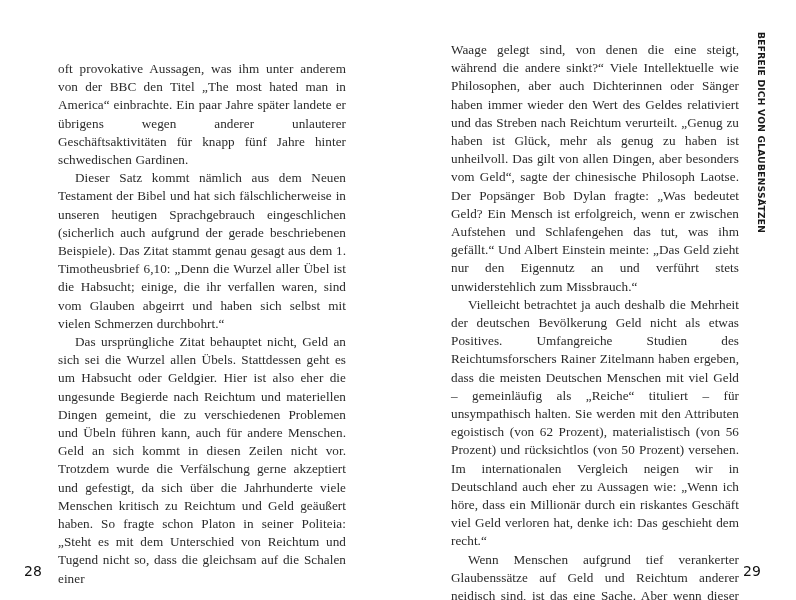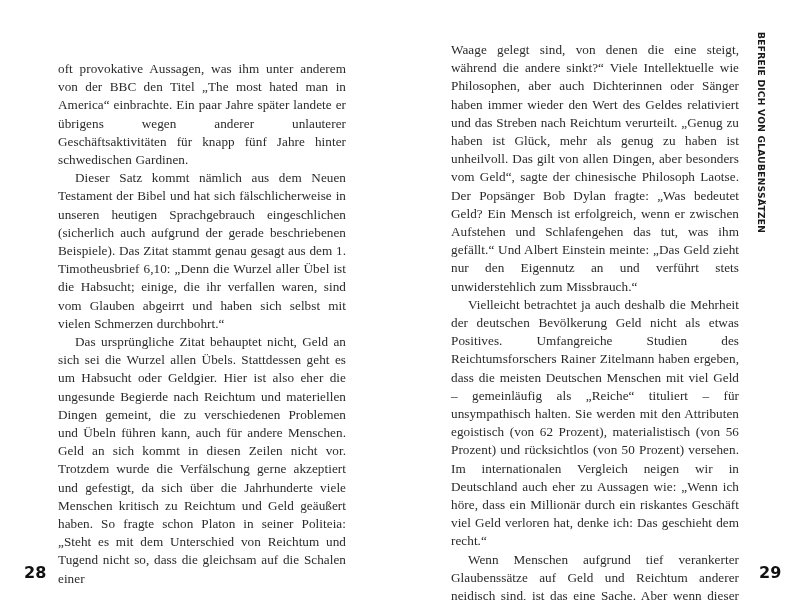--- a/index.html
+++ b/index.html
@@ -40,26 +40,26 @@
     .text-block p {
       margin: 0;
       text-indent: 17px;
     }
     .text-block p.no-indent { text-indent: 0; }
 
     .page-number {
       position: absolute;
       top: 563px;
       font-family: "DejaVu Sans", "Liberation Sans", sans-serif;
-      font-weight: bold;
-      font-size: 16px;
+      font-weight: normal;
+      font-size: 14px;
       color: #111111;
     }
     .page-left .page-number { left: 24px; }
-    .page-right .page-number { left: 361px; }
+    .page-right .page-number { left: 345px; }
 
     .running-head {
       position: absolute;
       left: 358px;
       top: 32px;
       writing-mode: vertical-rl;
       font-family: "DejaVu Sans", "Liberation Sans", sans-serif;
       font-weight: bold;
       font-size: 9.2px;
       letter-spacing: 0.2px;

